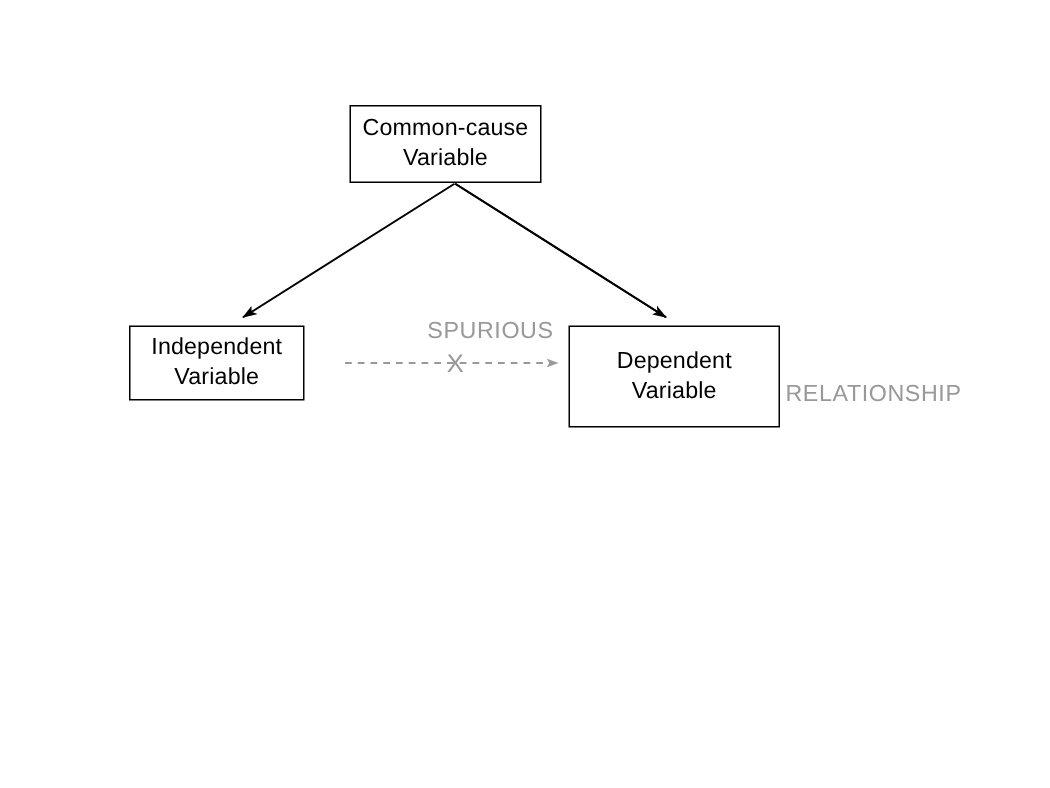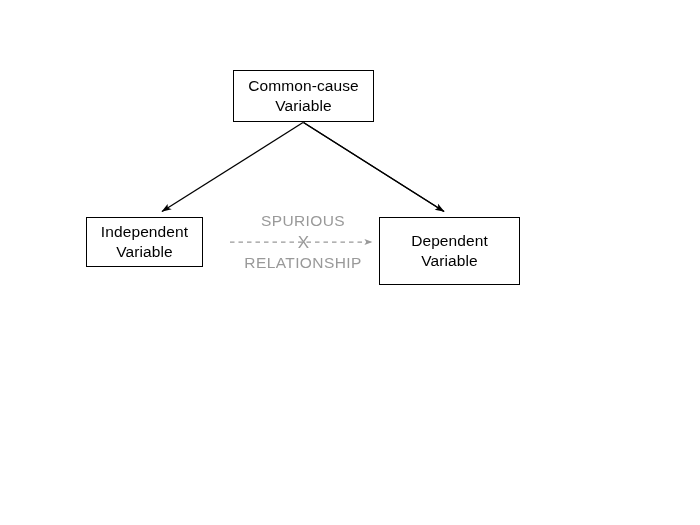--- a/index.html
+++ b/index.html
@@ -42,21 +42,21 @@
     letter-spacing: 0.1px;
   }
   .node-text {
     display: block;
     white-space: pre-line;
     padding: 0 4px;
   }
   #node-common-cause {
     left: 233px;
     top: 70px;
-    width: 141px;
+    width: 128px;
     height: 52px;
   }
   #node-independent {
     left: 86px;
     top: 217px;
     width: 117px;
     height: 50px;
   }
   #node-dependent {
     left: 379px;
@@ -64,30 +64,32 @@
     width: 141px;
     height: 68px;
   }
   .edge-label {
     position: absolute;
     color: #999999;
     font-size: 15.5px;
     letter-spacing: 0.4px;
     white-space: nowrap;
     text-align: center;
+    padding-left: 24px;
   }
   #label-spurious {
     left: 0;
     top: 212px;
     width: 606px;
   }
   #label-relationship {
-    left: 0;
+    left: 11px;
     top: 254px;
     width: 606px;
+    text-align: right;
   }
   .cross-mark {
     position: absolute;
     left: 294px;
     top: 233px;
     width: 19px;
     height: 19px;
     color: #999999;
     font-size: 17px;
     line-height: 19px;

